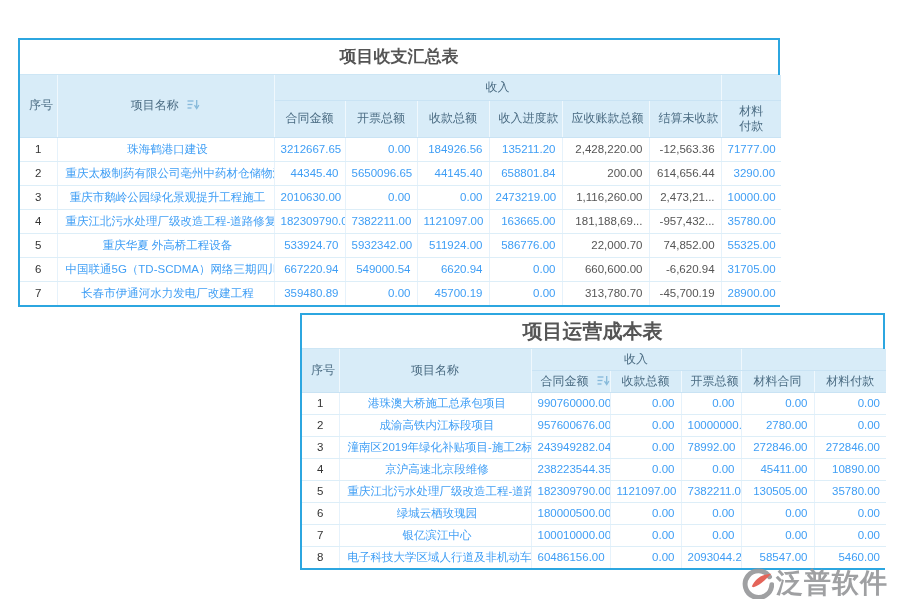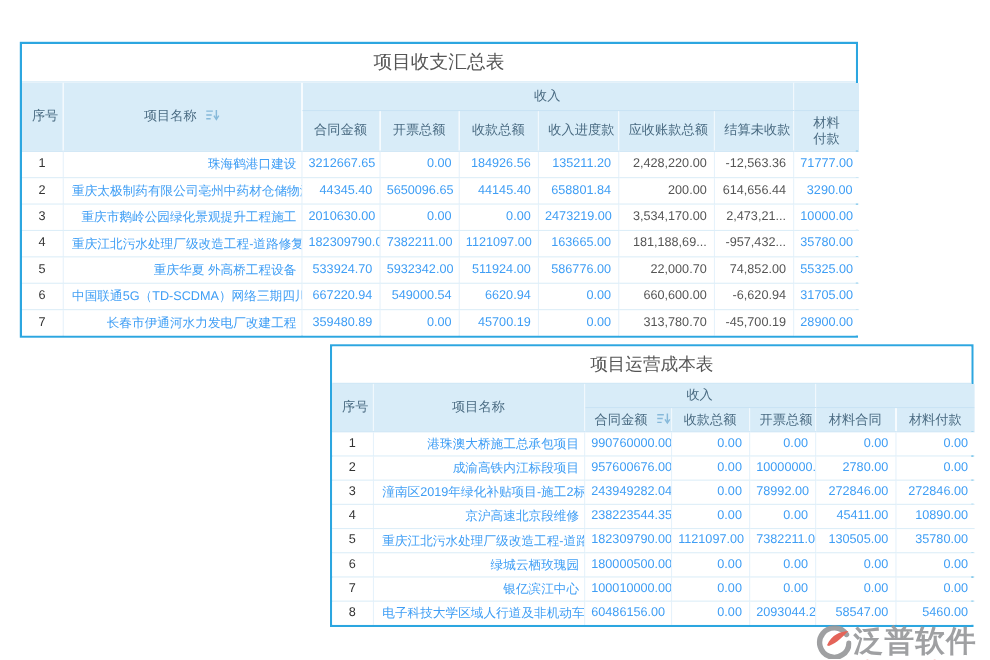--- a/index.html
+++ b/index.html
@@ -9,25 +9,25 @@
     overflow:hidden;
   }
   .card {
     position:absolute; background:#ffffff;
     border:2px solid #2ca6e0; box-sizing:border-box;
   }
   #summary-card { left:18px; top:38px; width:762px; }
   #cost-card    { left:300px; top:313px; width:585px; }
 
   .tbl-title {
-    text-align:center; font-weight:normal; color:#555555;
+    text-align:center; font-weight:bold; color:#555555;
     border-bottom:1px solid #cde6f5; background:#ffffff;
   }
   #summary-card .tbl-title { height:34px; line-height:34px; font-size:17px; }
-  #cost-card .tbl-title    { height:33px; line-height:33px; font-size:16px; }
+  #cost-card .tbl-title    { height:33px; line-height:33px; font-size:20px; }
 
   table { width:100%; border-collapse:collapse; table-layout:fixed; }
 
   thead th {
     background:#d8ecf8; color:#4a6b82; font-weight:normal; font-size:12px;
     text-align:center; vertical-align:middle; padding:0 9px;
     border-right:1px solid #f0f8fd; border-bottom:1px solid #c9e3f4;
     white-space:nowrap; overflow:hidden;
   }
   thead th:last-child { border-right:none; }
@@ -42,21 +42,21 @@
     background:#ffffff; font-size:11.5px; vertical-align:middle;
     border-right:1px solid #e6f2fb; border-bottom:1px solid #ddeef8;
     white-space:nowrap; overflow:hidden; box-sizing:border-box;
   }
   tbody td:last-child { border-right:none; }
   tbody tr:last-child td { border-bottom:none; }
   #summary-card tbody td { height:24px; }
   #cost-card tbody td    { height:22px; }
 
   .c-idx  { text-align:center; color:#333333; }
-  .c-name { text-align:right;  color:#3f9ef5; padding:0 4px 0 8px; }
+  .c-name { text-align:center;  color:#3f9ef5; padding:0 4px 0 8px; }
   .c-num  { text-align:right; color:#3f9ef5; padding:0 6px; }
   .c-dark { text-align:right; color:#555555; padding:0 6px; }
 
   .sort-icon { display:inline-block; vertical-align:-1px; margin-left:5px; }
 
   
   .watermark {
     position:absolute; left:742px; top:542px; width:156px; z-index:20;
     opacity:0.92; pointer-events:none; margin-top:24px;
   }
@@ -140,21 +140,21 @@
           <td class="c-dark">614,656.44</td>
           <td class="c-num">3290.00</td>
         </tr>
         <tr>
           <td class="c-idx">3</td>
           <td class="c-name">重庆市鹅岭公园绿化景观提升工程施工</td>
           <td class="c-num">2010630.00</td>
           <td class="c-num">0.00</td>
           <td class="c-num">0.00</td>
           <td class="c-num">2473219.00</td>
-          <td class="c-dark">3,534,170.00</td>
+          <td class="c-dark">1,116,260.00</td>
           <td class="c-dark">2,473,21...</td>
           <td class="c-num">10000.00</td>
         </tr>
         <tr>
           <td class="c-idx">4</td>
           <td class="c-name">重庆江北污水处理厂级改造工程-道路修复工</td>
           <td class="c-num">182309790.0</td>
           <td class="c-num">7382211.00</td>
           <td class="c-num">1121097.00</td>
           <td class="c-num">163665.00</td>

